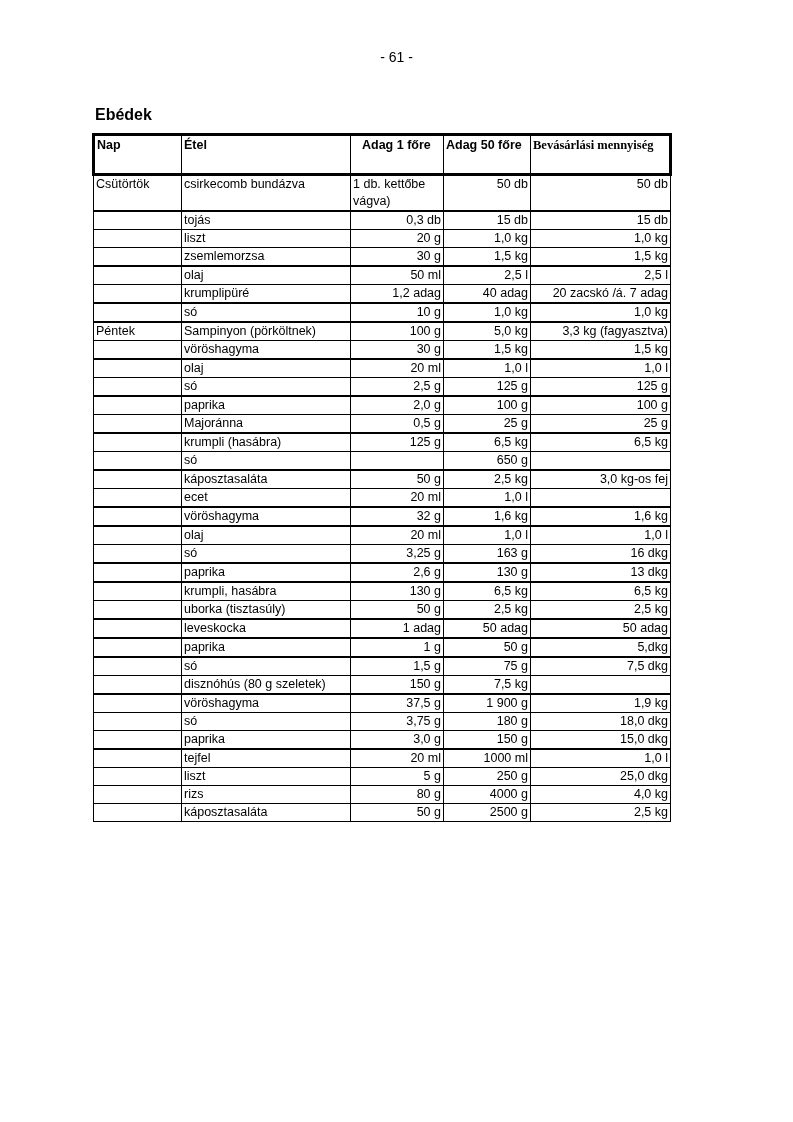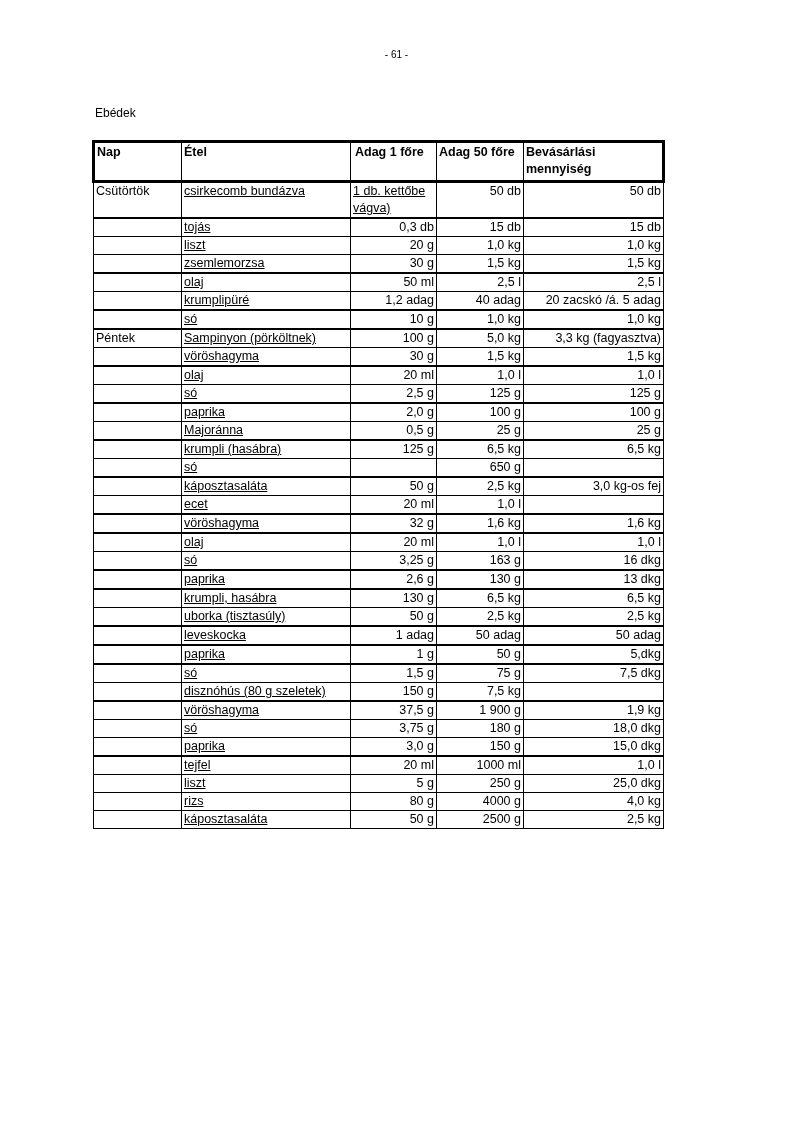--- a/index.html
+++ b/index.html
@@ -1,44 +1,44 @@
 <!DOCTYPE html>
 <html><head>
 <meta charset="utf-8">
 <style>
   html, body { margin: 0; padding: 0; background: #fff; }
   body { width: 793px; height: 1122px; position: relative; font-family: "Liberation Sans", sans-serif; color: #000; }
-  .page-num { position: absolute; top: 49px; left: 0; width: 793px; text-align: center; font-size: 10px; }
-  .section-title { position: absolute; top: 106px; left: 95px; font-size: 12px; font-weight: normal; }
-  table { position: absolute; top: 140px; left: 92px; border-collapse: collapse; font-size: 12.5px; line-height: 17px; }
+  .page-num { position: absolute; top: 49px; left: 0; width: 793px; text-align: center; font-size: 14px; }
+  .section-title { position: absolute; top: 106px; left: 95px; font-size: 16px; font-weight: bold; }
+  table { position: absolute; top: 133px; left: 92px; border-collapse: collapse; font-size: 12.5px; line-height: 17px; }
   td, th { border: 1px solid #000; padding: 0 2px; vertical-align: top; white-space: nowrap; }
   thead th { border-top: 3px solid #000; border-bottom: 3px solid #000; font-weight: bold; text-align: left; height: 36px; padding-top: 1px; }
   thead th:first-child { border-left: 3px solid #000; }
-  thead th:last-child { border-right: 3px solid #000; }
+  thead th:last-child { border-right: 3px solid #000; font-family: Liberation Serif, serif; }
   .c-nap { width: 82px; }
   .c-etel { width: 164px; }
   .c-a1 { width: 79px; }
   .c-a50 { width: 82px; }
   .c-buy { width: 134px; }
   td.num { text-align: right; }
-  td.wrap { white-space: normal; text-decoration: underline; }
+  td.wrap { white-space: normal; }
   tr.thick td { border-top: 2px solid #000; }
 </style>
 </head>
 <body>
 
 <div class="page-num">- 61 -</div>
 <div class="section-title">Ebédek</div>
 
 <table>
   <thead>
     <tr>
       <th class="c-nap">Nap</th>
       <th class="c-etel">Étel</th>
-      <th class="c-a1" style="white-space:normal;padding-left:4px">Adag 1 főre</th>
+      <th class="c-a1" style="white-space:normal;padding-left:11px">Adag 1 főre</th>
       <th class="c-a50" style="white-space:normal">Adag 50 főre</th>
       <th class="c-buy" style="white-space:normal">Bevásárlási mennyiség</th>
     </tr>
   </thead>
   <tbody id="tbody">
       <tr>
         <td class="c-nap">Csütörtök</td>
         <td class="c-etel wrap">csirkecomb bundázva</td>
         <td class="c-a1 wrap">1 db. kettőbe vágva)</td>
         <td class="c-a50 num">50 db</td>
@@ -70,21 +70,21 @@
         <td class="c-etel wrap">olaj</td>
         <td class="c-a1 num">50 ml</td>
         <td class="c-a50 num">2,5 l</td>
         <td class="c-buy num">2,5 l</td>
       </tr>
       <tr>
         <td class="c-nap"></td>
         <td class="c-etel wrap">krumplipüré</td>
         <td class="c-a1 num">1,2 adag</td>
         <td class="c-a50 num">40 adag</td>
-        <td class="c-buy num">20 zacskó /á. 5 adag</td>
+        <td class="c-buy num">20 zacskó /á. 7 adag</td>
       </tr>
       <tr class="thick">
         <td class="c-nap"></td>
         <td class="c-etel wrap">só</td>
         <td class="c-a1 num">10 g</td>
         <td class="c-a50 num">1,0 kg</td>
         <td class="c-buy num">1,0 kg</td>
       </tr>
       <tr class="thick">
         <td class="c-nap">Péntek</td>

